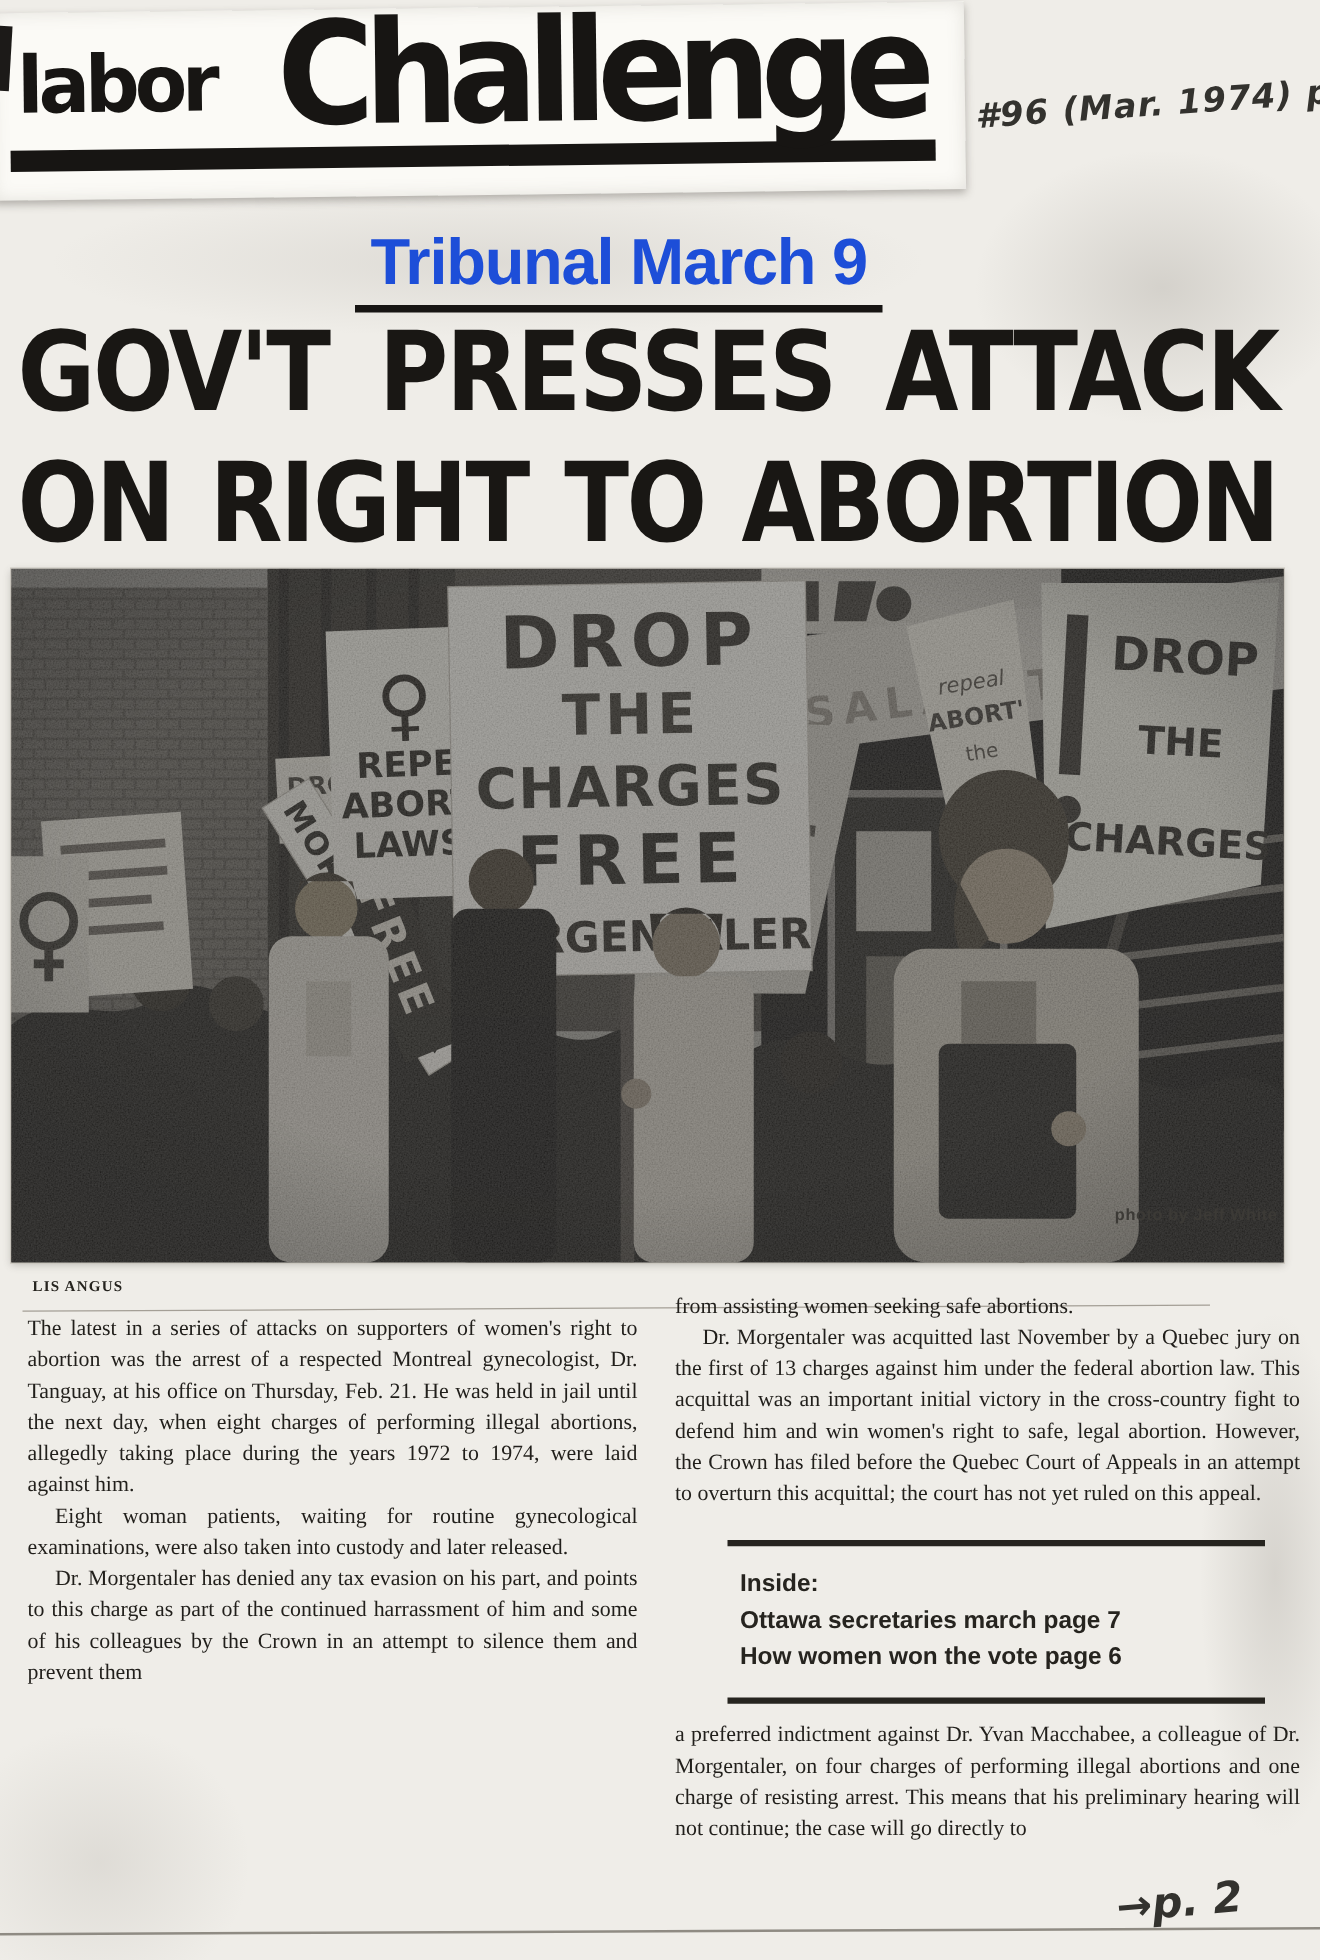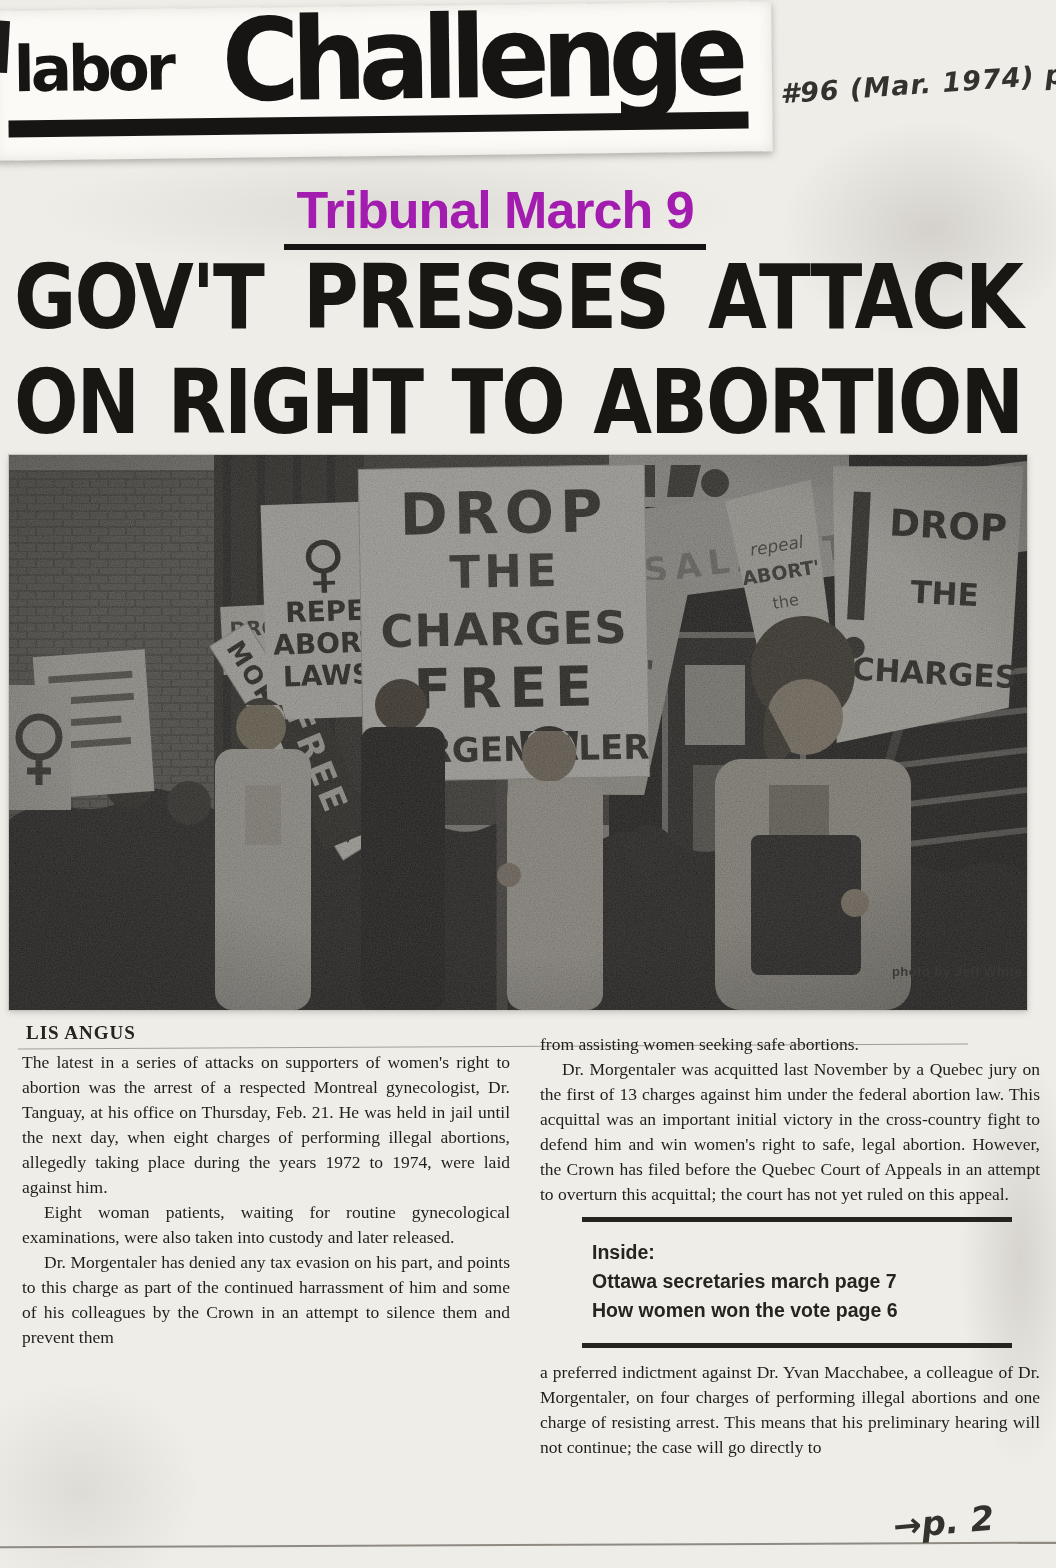--- a/index.html
+++ b/index.html
@@ -40,21 +40,21 @@
     transform:rotate(-4deg);letter-spacing:1px;white-space:nowrap;
   }
   .hw-bottom{
     position:absolute;left:893px;top:1502px;font-size:34px;font-weight:bold;
     transform:rotate(-5deg);
   }
   
   .kicker-wrap{position:absolute;top:180px;left:0;width:990px;text-align:center;}
   .kicker{
     display:inline-block;font-family:"Liberation Sans", sans-serif;font-weight:bold;
-    font-size:52px;letter-spacing:-1px;color:#a21caf;
+    font-size:52px;letter-spacing:-1px;color:#1d4ed8;
     border-bottom:6px solid #171513;padding:0 12px 4px 12px;
   }
   .headline{
     position:absolute;top:246px;left:14px;width:1008px;
     font-family:"DejaVu Sans", sans-serif;font-weight:bold;
     font-size:76px;line-height:90px;color:#191714;letter-spacing:-2px;
     transform:scale(1.0,1.16);transform-origin:top left;
   }
   .headline-line{text-align:justify;text-align-last:justify;}
   
@@ -63,32 +63,32 @@
     background:#8d8a84;box-shadow:0 0 0 1px #c9c5bd, 0 2px 6px rgba(80,75,70,.3);
   }
   .photo-credit{
     position:absolute;top:964px;right:34px;
     font-family:"Liberation Sans", sans-serif;font-weight:bold;
     font-size:13px;color:#3c3a36;letter-spacing:.5px;
   }
   .byline{
     position:absolute;top:1022px;left:26px;
     font-family:"Liberation Serif", serif;font-weight:bold;
-    font-size:19px;letter-spacing:1px;color:#26241f;
+    font-size:12px;letter-spacing:1px;color:#26241f;
   }
   .byline-rule{position:absolute;top:1046px;left:18px;width:950px;height:1px;background:#a49f96;transform:rotate(-.3deg);}
   
   .col{position:absolute;font-size:17.5px;line-height:25px;color:#211f1b;}
   .col p{margin:0;text-align:justify;}
   .col p.ind{text-indent:22px;}
   .col-left{top:1050px;left:22px;width:488px;}
   .col-right{top:1032px;left:540px;width:500px;}
   
   .inside-box{
-    margin:10px 28px 12px 42px;
+    margin:25px 28px 12px 42px;
     border-top:5px solid #26241f;border-bottom:5px solid #26241f;
     padding:16px 0 18px 10px;
     font-family:"Liberation Sans", sans-serif;font-weight:bold;
     font-size:19.5px;line-height:29px;color:#26241f;text-align:left;
   }
   .bottom-rule{position:absolute;top:1544px;left:0;width:1056px;height:2px;background:#8f8b83;transform:rotate(-.25deg);}
   
   .m1{top:120px;left:780px;width:300px;height:220px;background:radial-gradient(closest-side,rgba(150,145,137,.30),rgba(150,145,137,0));}
   .m2{top:150px;left:40px;width:700px;height:120px;background:radial-gradient(closest-side,rgba(160,155,147,.22),rgba(160,155,147,0));}
   .m3{top:1050px;left:960px;width:120px;height:420px;background:radial-gradient(closest-side,rgba(150,145,137,.28),rgba(150,145,137,0));}

